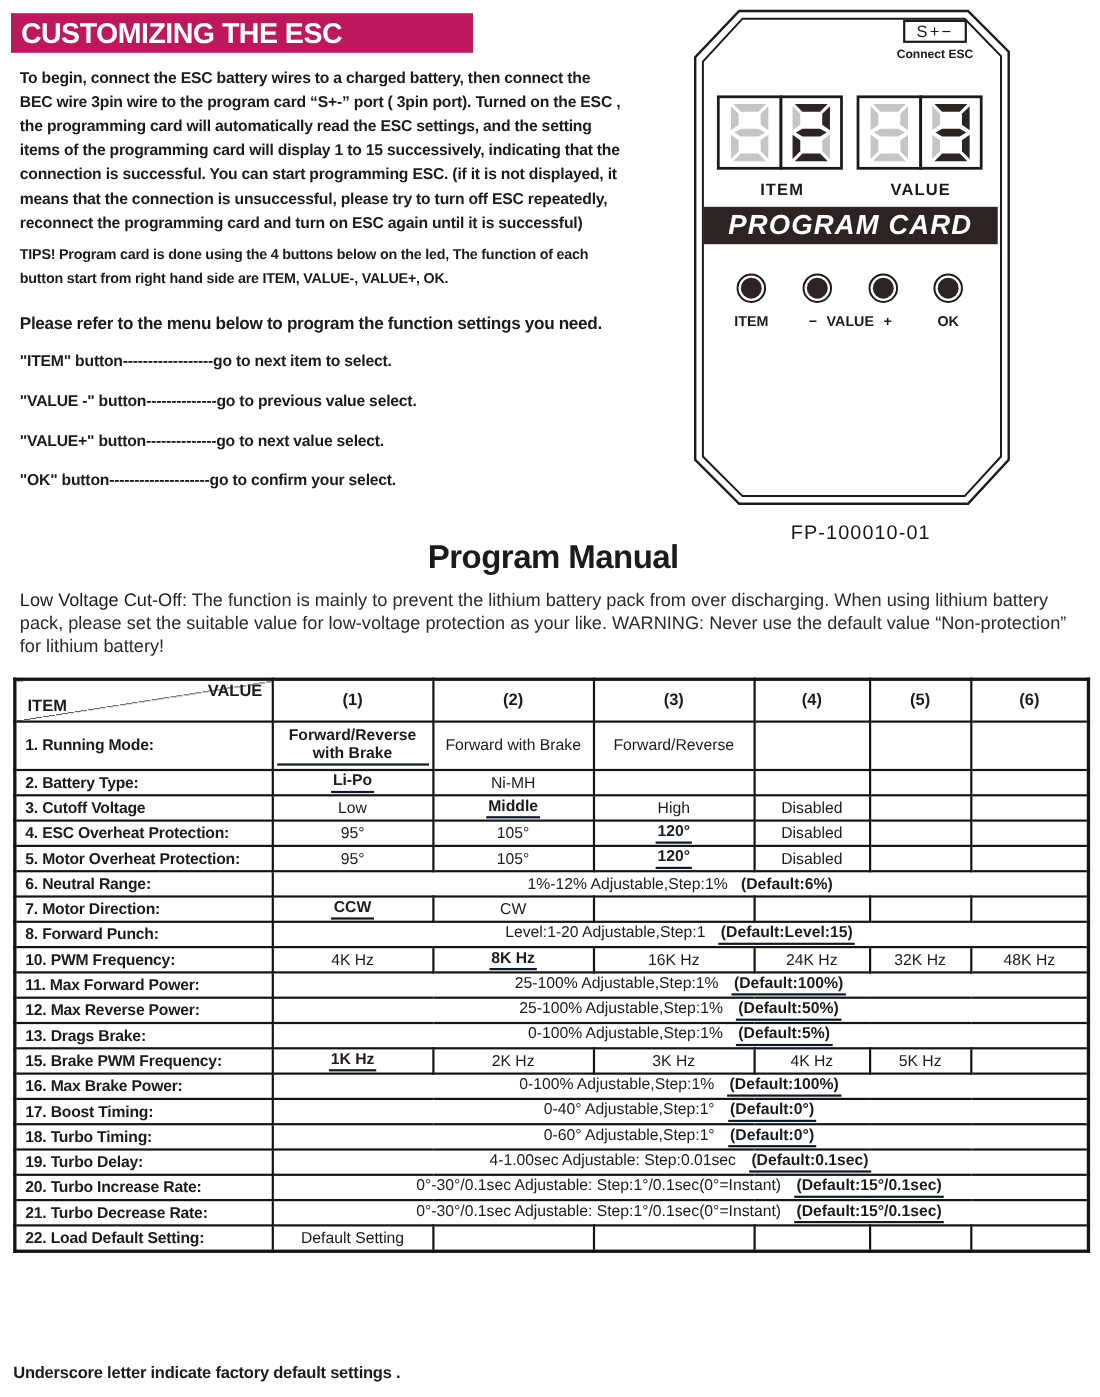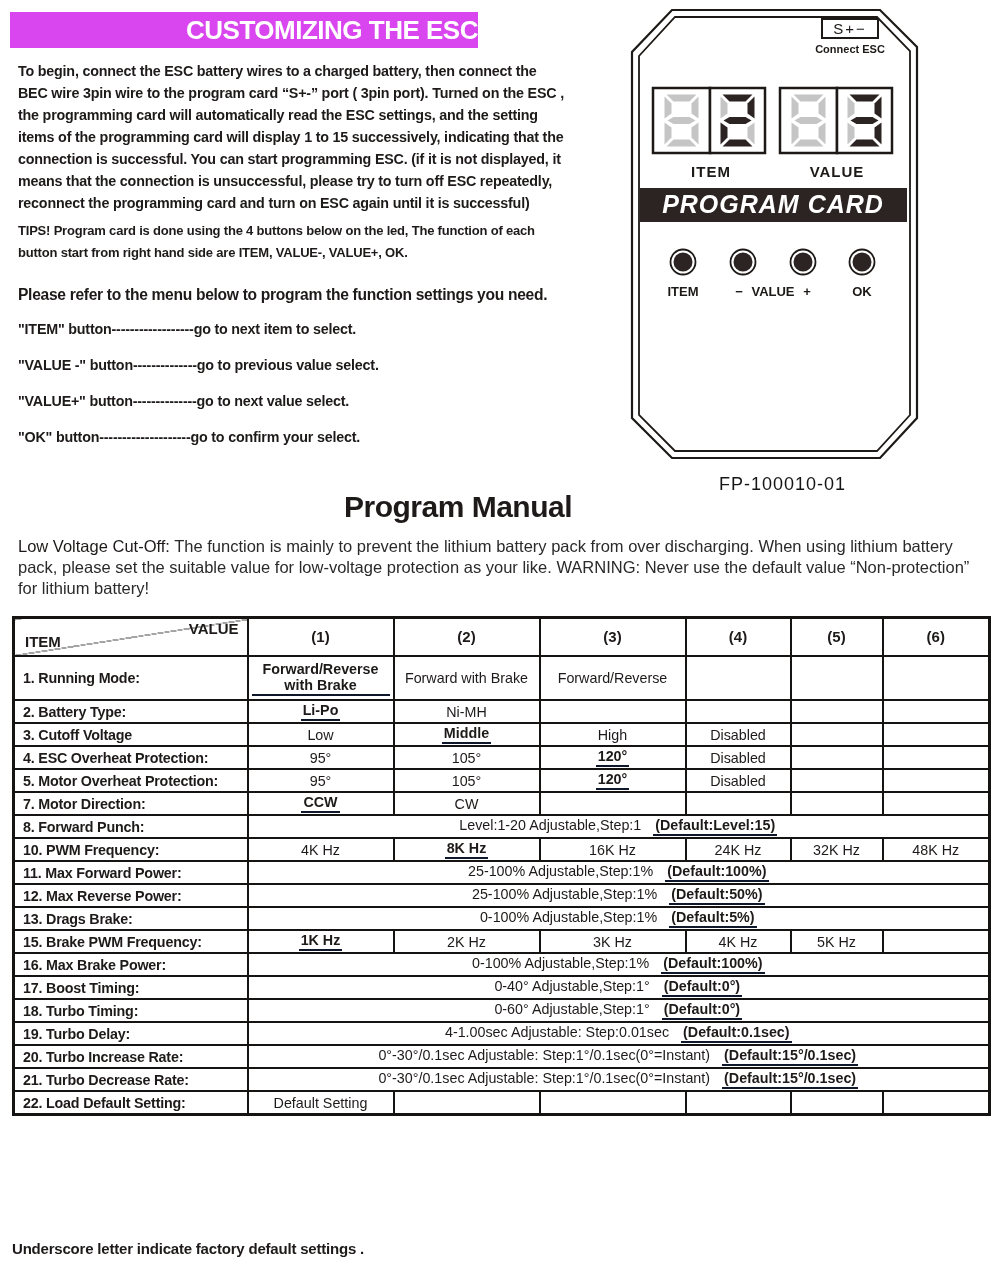--- a/index.html
+++ b/index.html
@@ -1,23 +1,23 @@
 <!DOCTYPE html>
 <html><head>
 <meta charset="utf-8">
 <style>
   html,body { margin:0; padding:0; background:#ffffff; }
   .page {
     position:relative; width:1000px; height:1270px; background:#ffffff;
     font-family:"Liberation Sans", sans-serif; color:#1d1a19; overflow:hidden;
   }
   .title-bar {
-    position:absolute; left:10px; top:12px; width:468px; height:36px;
-    background:#d946ef; color:#ffffff; font-weight:bold; font-size:26px;
-    line-height:37px; padding-left:9px; box-sizing:border-box; letter-spacing:-0.5px;text-align:right;
+    position:absolute; left:10px; top:12px; width:420px; height:36px;
+    background:#be185d; color:#ffffff; font-weight:bold; font-size:26px;
+    line-height:37px; padding-left:9px; box-sizing:border-box; letter-spacing:-0.5px;
   }
   .intro {
     position:absolute; left:18px; top:60px; width:548px;
     font-size:14.3px; font-weight:bold; line-height:22px; letter-spacing:-0.2px;
   }
   .tips {
     position:absolute; left:18px; top:220px; width:552px;
     font-size:13px; font-weight:bold; line-height:22px; letter-spacing:-0.2px;
   }
   .menu-note {
@@ -29,21 +29,21 @@
     font-size:14.3px; font-weight:bold; letter-spacing:-0.2px;
     line-height:21px; margin-bottom:15px; white-space:nowrap;
   }
   .device-svg { position:absolute; left:615px; top:5px; }
   .model {
     position:absolute; left:615px; top:474px; width:335px; text-align:center;
     font-size:18px; letter-spacing:1px; color:#161616;
   }
   .manual-title {
     position:absolute; left:0; top:490px; width:916px; text-align:center;
-    font-size:30px; font-weight:bold; letter-spacing:-0.5px;
+    font-size:30px; font-weight:bold; letter-spacing:-0.5px;padding-left:45px;
   }
   .lv { position:absolute; left:18px; top:536px; width:966px; font-size:16.5px; line-height:21px; color:#2a2a2a; }
   .lv .lead { font-weight:normal; color:#1d1a19; }
   .prog-table {
     position:absolute; left:12px; top:616px; width:976px;
     border-collapse:collapse; table-layout:fixed;
     border:3px solid #161412;
   }
   .prog-table td {
     border:2px solid #161412; font-size:14.3px; padding:0 3px;
@@ -236,20 +236,24 @@
         <tr>
           <td class="item-cell">5. Motor Overheat Protection:</td>
           <td><span>95°</span></td>
           <td><span>105°</span></td>
           <td><span class="b u">120°</span></td>
           <td><span>Disabled</span></td>
           <td></td>
           <td></td>
         </tr>
         <tr>
+          <td class="item-cell">6. Neutral Range:</td>
+          <td colspan="6"><span>1%-12% Adjustable,Step:1%</span><span class="def">(Default:6%)</span></td>
+        </tr>
+        <tr>
           <td class="item-cell">7. Motor Direction:</td>
           <td><span class="b u">CCW</span></td>
           <td><span>CW</span></td>
           <td></td>
           <td></td>
           <td></td>
           <td></td>
         </tr>
         <tr>
           <td class="item-cell">8. Forward Punch:</td>

